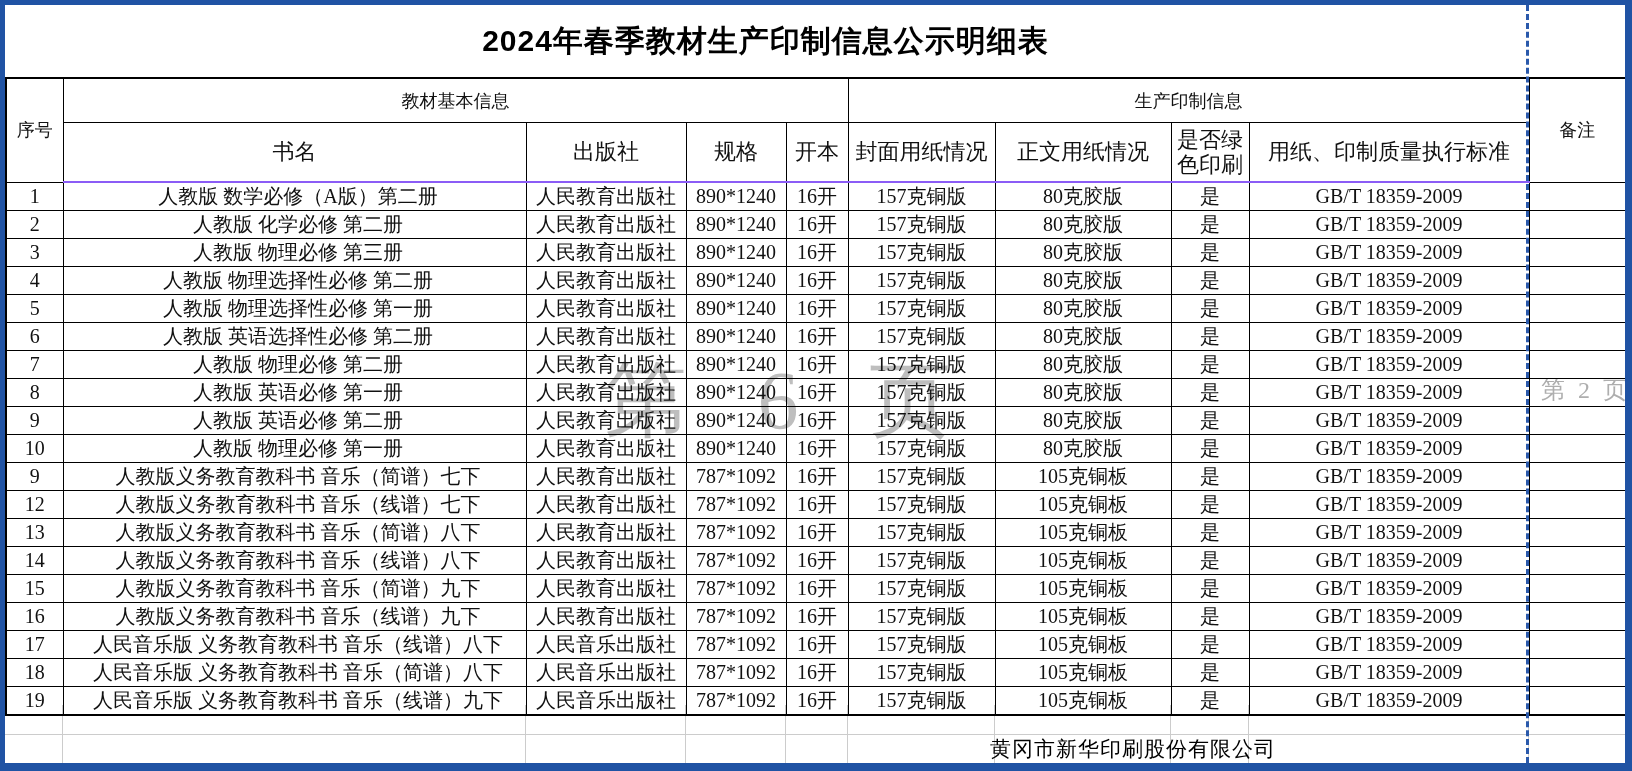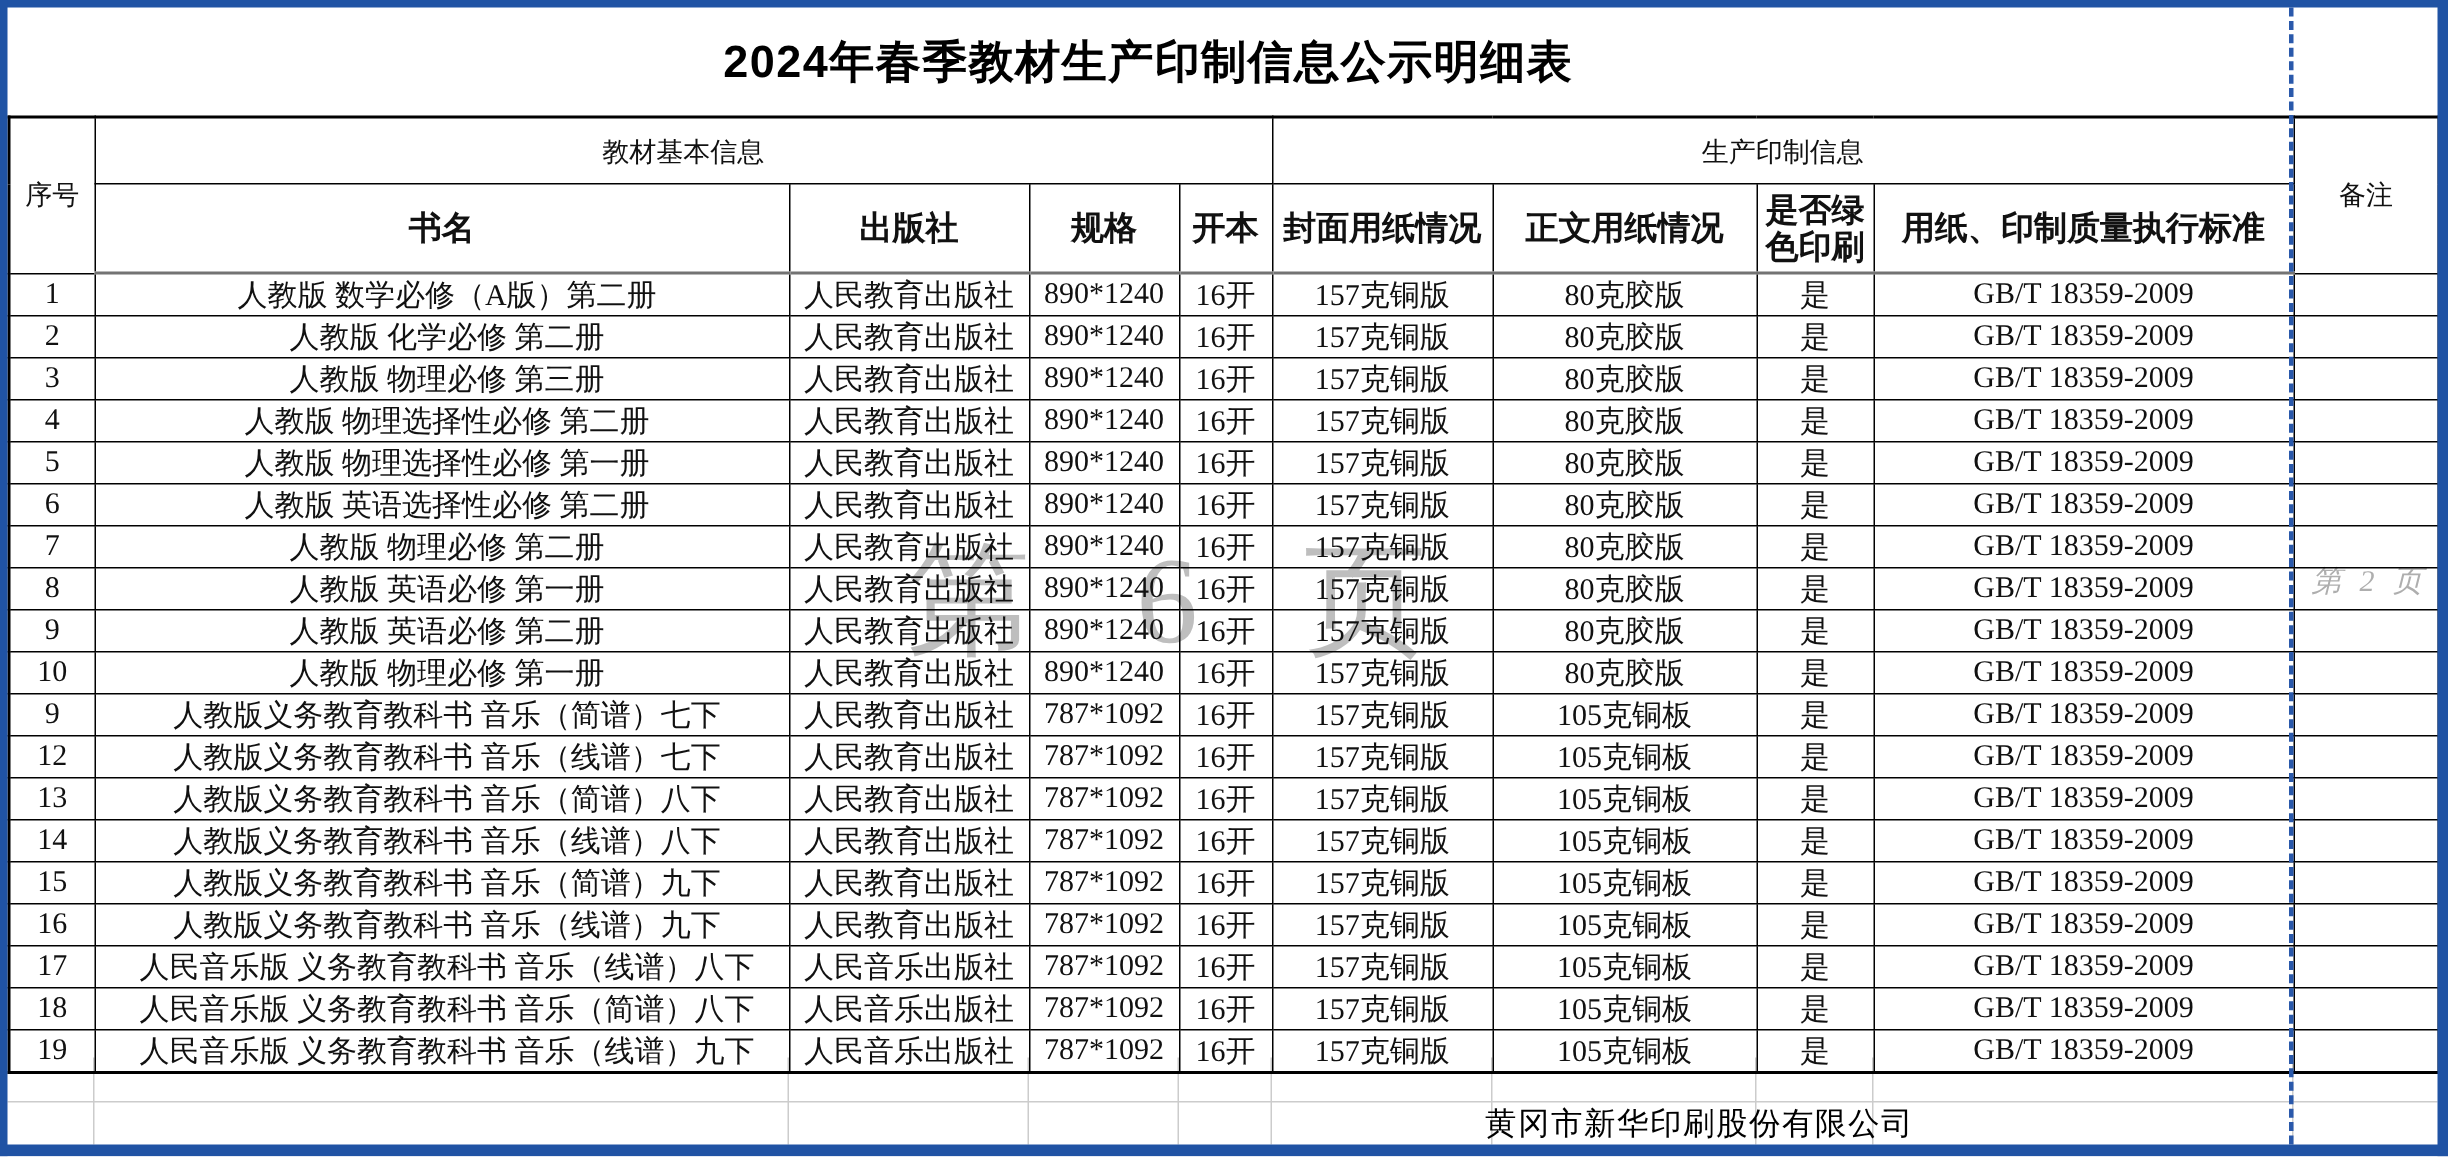--- a/index.html
+++ b/index.html
@@ -10,37 +10,37 @@
   .frame.top{left:0;top:0;width:1632px;height:5px;}
   .frame.bottom{left:0;top:763px;width:1632px;height:8px;}
   .frame.left{left:0;top:0;width:5px;height:771px;}
   .frame.right{left:1625px;top:0;width:7px;height:771px;}
   
   .pagebreak{position:absolute;left:1526px;top:5px;height:758px;width:0;
              border-left:3px dashed #2a59ab;z-index:5;}
   
   .wm1{position:absolute;left:605px;top:346px;font-size:82px;color:#8a8a8a;opacity:.55;
        z-index:1;white-space:pre;word-spacing:46px;letter-spacing:2px;}
-  .wm2{position:absolute;left:1541px;top:374px;font-size:20px;color:#9a9a9a;opacity:.8;
-       z-index:1;white-space:pre;word-spacing:7px;font-style:italic;}
+  .wm2{position:absolute;left:1541px;top:374px;font-size:24px;color:#9a9a9a;opacity:.8;
+       z-index:1;white-space:pre;word-spacing:7px;}
   
   .titlebar{position:absolute;left:5px;top:5px;width:1521px;height:72px;z-index:2;
             display:flex;align-items:center;justify-content:center;}
   .titlebar .t{font-family:"Liberation Sans","DejaVu Sans",sans-serif;font-weight:bold;
                font-size:30px;letter-spacing:1px;color:#000;}
   
   table.sheet{position:absolute;left:5px;top:77px;width:1620px;z-index:2;
               border-collapse:collapse;table-layout:fixed;background:transparent;}
   table.sheet th,table.sheet td{border:1px solid #000;padding:0 2px;overflow:hidden;
               white-space:nowrap;font-weight:normal;background:transparent;}
   table.sheet{border:2px solid #000;}
   tr.hdrA th{height:43px;font-size:18px;}
   tr.hdrB th{height:58px;font-size:22px;}
   tr.hdrB th.wrap{white-space:normal;line-height:25px;}
-  tr.hdrB th{border-bottom:2px solid #737373;font-weight:bold;}
+  tr.hdrB th{border-bottom:2px solid #8b5cf6;}
   th.spanboth{border-bottom:2px solid #000;}
   tr.datarow td{height:26.4px;font-size:20px;text-align:center;}
   tr.datarow td.bookname{text-align:center;padding-left:9px;}
   
   .belowgrid{position:absolute;left:5px;top:705px;width:1620px;height:58px;z-index:1;}
   .gl-v{position:absolute;top:0;height:58px;width:1px;background:#cccccc;}
   .gl-h{position:absolute;left:0;top:29px;height:1px;width:1620px;background:#cccccc;}
   .company{position:absolute;left:990px;top:735px;z-index:2;font-size:21px;color:#000;
            letter-spacing:1px;}
 </style>

